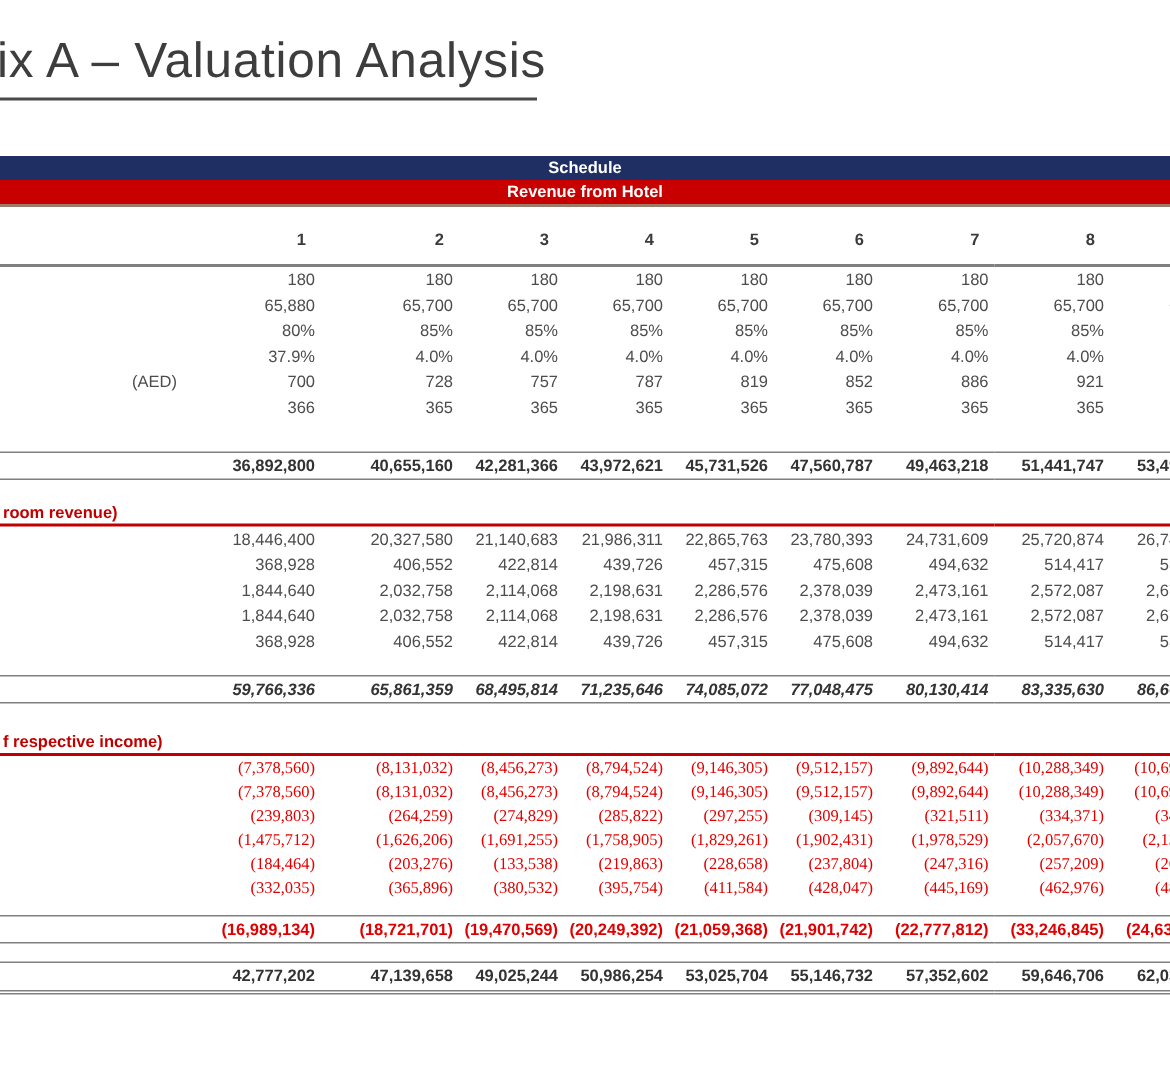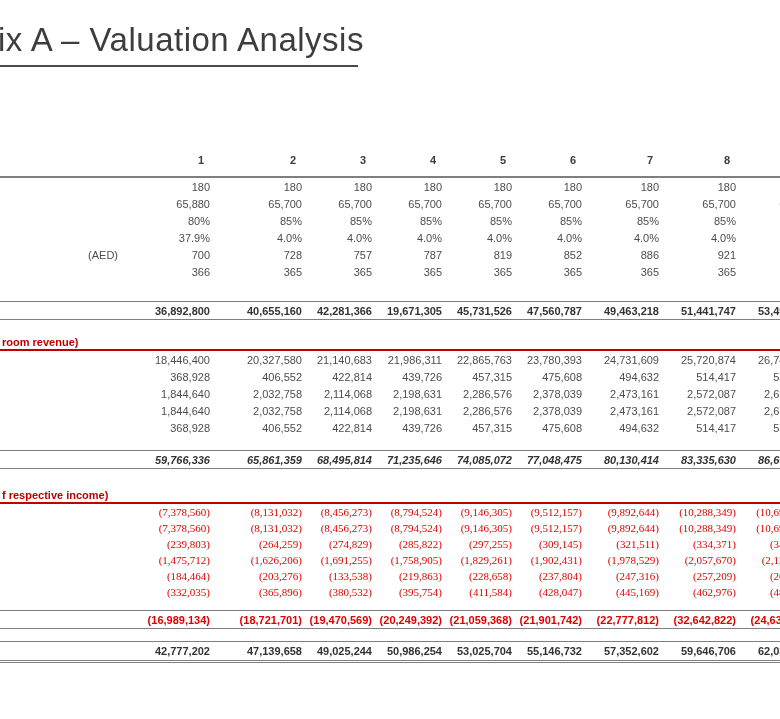--- a/index.html
+++ b/index.html
@@ -51,20 +51,22 @@
   .bottom-bar{position:absolute;left:0;top:704px;width:780px;height:15px;background:#202f63;}
 </style>
 </head>
 <body>
 
 <div class="page">
 
   <div class="title">ix A – Valuation Analysis</div>
   <div class="title-underline"></div>
 
+  <div class="banner schedule">Schedule</div>
+  <div class="banner revenue">Revenue from Hotel</div>
 
   <table class="sched">
     <colgroup>
         <col style="width: 122px;">
         <col style="width: 92px;">
         <col style="width: 92px;">
         <col style="width: 70px;">
         <col style="width: 70px;">
         <col style="width: 70px;">
         <col style="width: 70px;">
@@ -161,21 +163,21 @@
           <td>365</td>
         </tr>
         <tr class="gap">
           <td colspan="10" style="height: 21px;"></td>
         </tr>
         <tr class="subtotal">
           <td class="lab"></td>
           <td>36,892,800</td>
           <td>40,655,160</td>
           <td>42,281,366</td>
-          <td>19,671,305</td>
+          <td>43,972,621</td>
           <td>45,731,526</td>
           <td>47,560,787</td>
           <td>49,463,218</td>
           <td>51,441,747</td>
           <td>53,499,417</td>
         </tr>
         <tr class="gap">
           <td colspan="10" style="height: 12px;"></td>
         </tr>
         <tr class="label-red">
@@ -339,21 +341,21 @@
         </tr>
         <tr class="total-red">
           <td class="lab"></td>
           <td>(16,989,134)</td>
           <td>(18,721,701)</td>
           <td>(19,470,569)</td>
           <td>(20,249,392)</td>
           <td>(21,059,368)</td>
           <td>(21,901,742)</td>
           <td>(22,777,812)</td>
-          <td>(32,642,822)</td>
+          <td>(33,246,845)</td>
           <td>(24,636,482)</td>
         </tr>
         <tr class="gap">
           <td colspan="10" style="height: 12px;"></td>
         </tr>
         <tr class="net">
           <td class="lab"></td>
           <td>42,777,202</td>
           <td>47,139,658</td>
           <td>49,025,244</td>

